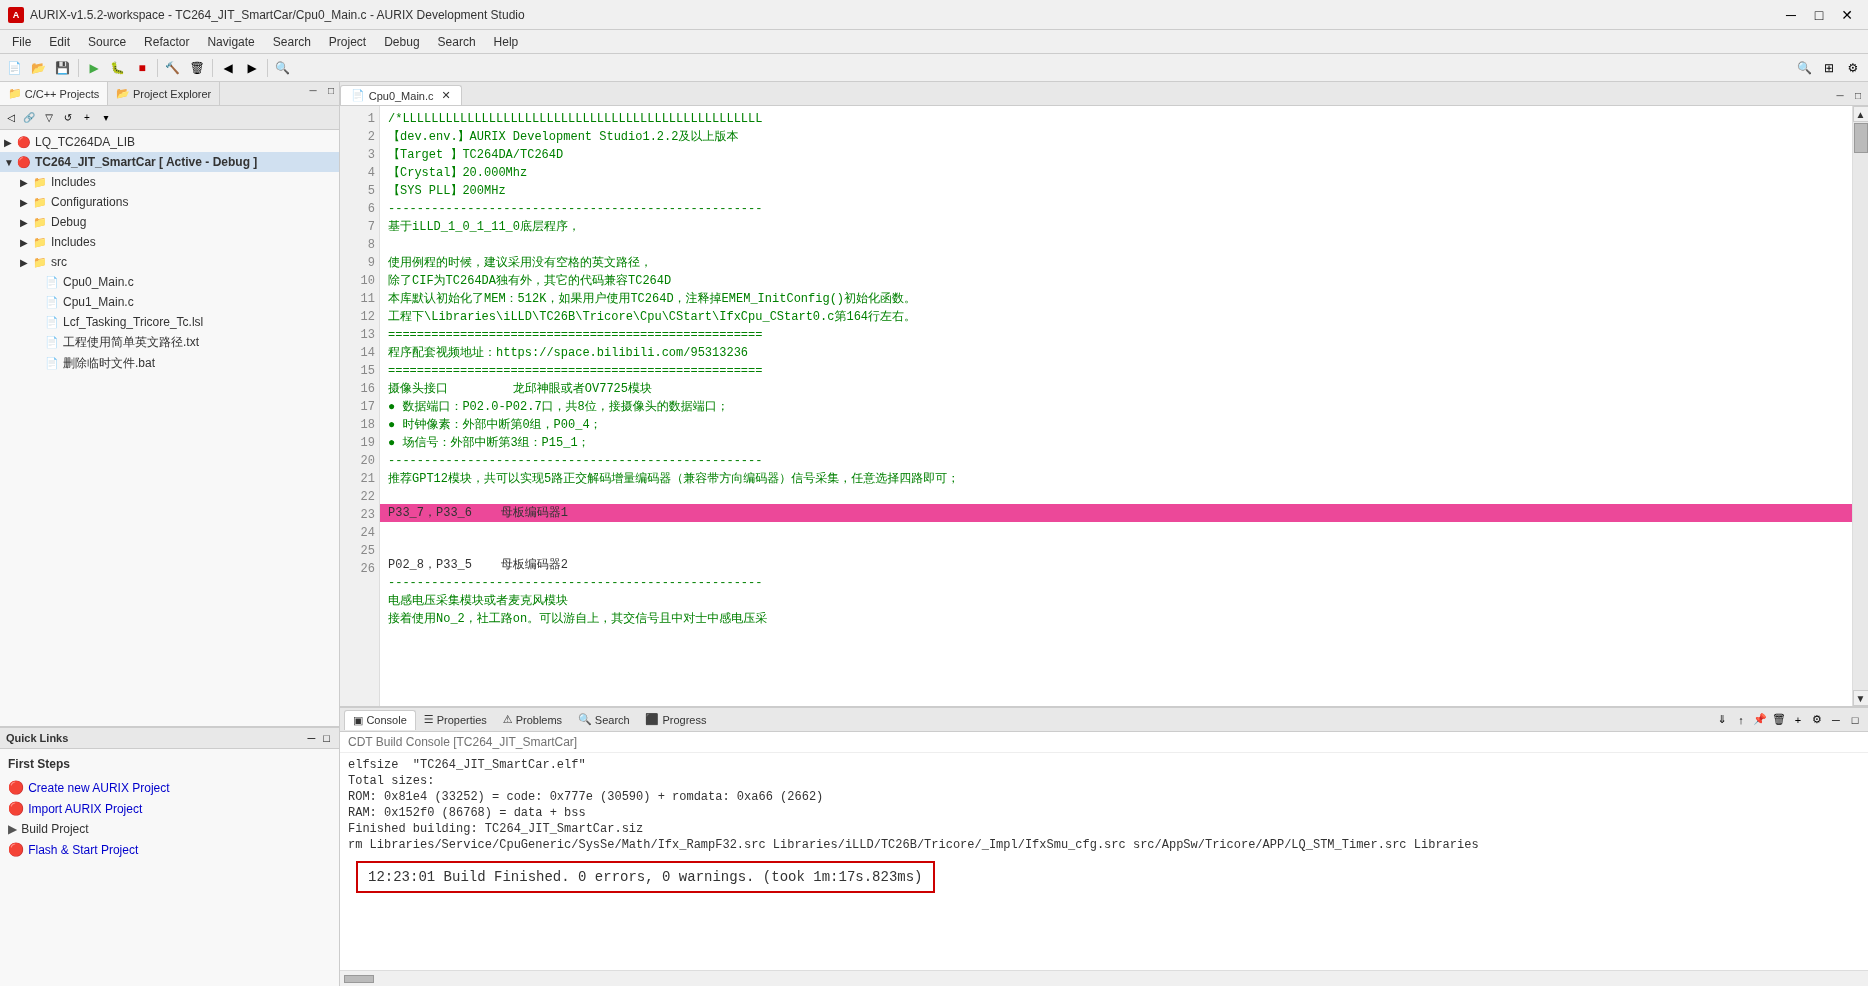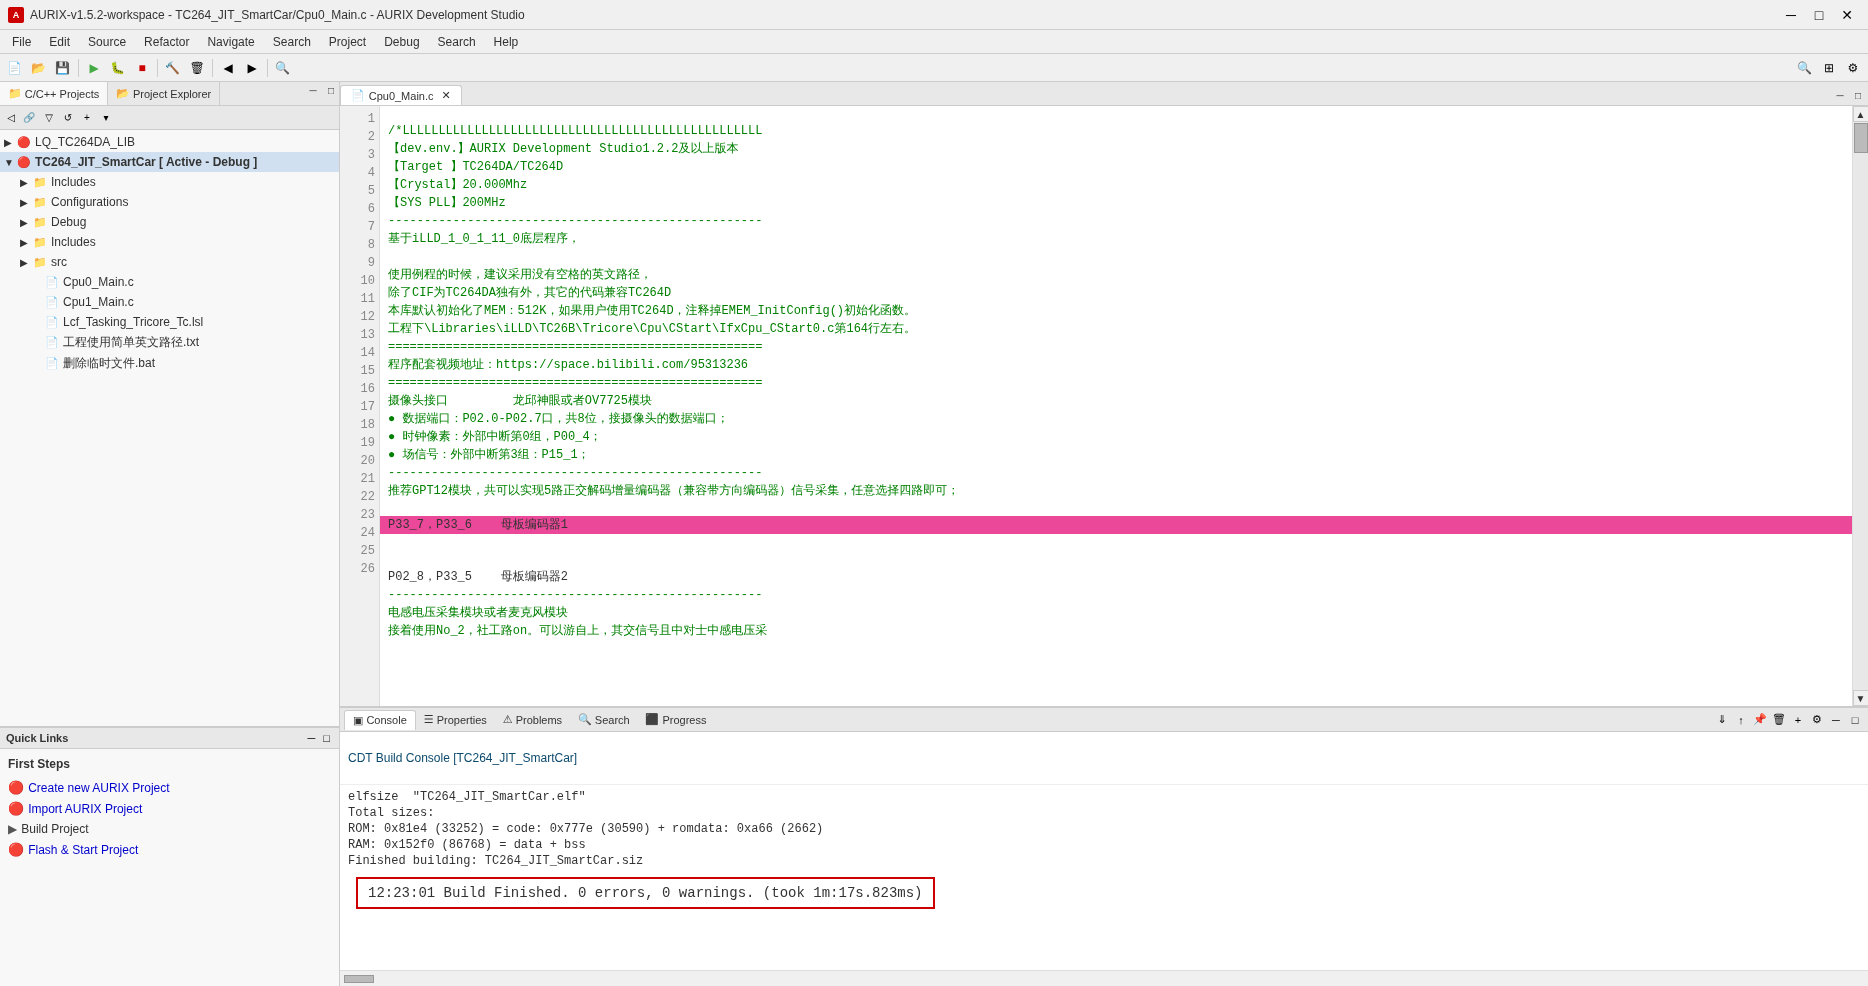--- a/index.html
+++ b/index.html
@@ -58,28 +58,28 @@
     #right-panel { flex: 1; display: flex; flex-direction: column; overflow: hidden; }
     
     
     #editor-tabs { display: flex; background: #e8e8e8; border-bottom: 1px solid #ccc; height: 24px; align-items: flex-end; }
     .editor-tab { padding: 3px 10px; font-size: 11px; cursor: pointer; border: 1px solid #ccc; border-bottom: none; background: #e0e0e0; display: flex; align-items: center; gap: 4px; border-radius: 3px 3px 0 0; margin-right: 2px; }
     .editor-tab.active { background: white; border-bottom-color: white; }
     
     
     #editor-area { flex: 1; display: flex; background: white; overflow: hidden; }
     #line-numbers { width: 40px; background: #f0f0f0; border-right: 1px solid #ddd; padding: 4px 4px 4px 4px; font-family: 'Courier New', monospace; font-size: 12px; color: #888; line-height: 18px; text-align: right; overflow: hidden; }
-    #code-content { flex: 1; padding: 16px 8px; font-family: 'Courier New', monospace; font-size: 12px; line-height: 18px; overflow: auto; white-space: pre; color: #333; }
+    #code-content { flex: 1; padding: 4px 8px; font-family: 'Courier New', monospace; font-size: 12px; line-height: 18px; overflow: auto; white-space: pre; color: #333; }
     
     
     #console-panel { height: 280px; border-top: 2px solid #ccc; display: flex; flex-direction: column; background: white; }
     #console-tabs { display: flex; background: #e8e8e8; border-bottom: 1px solid #ccc; height: 24px; align-items: center; padding: 0 4px; }
     .console-tab { padding: 3px 8px; font-size: 11px; cursor: pointer; display: flex; align-items: center; gap: 3px; border-radius: 3px 3px 0 0; }
     .console-tab.active { background: white; border: 1px solid #ccc; border-bottom: none; }
-    #console-title { padding: 19px 8px; font-size: 12px; color: #0c4a6e; background: white; border-bottom: 1px solid #eee; }
+    #console-title { padding: 3px 8px; font-size: 12px; color: #737373; background: white; border-bottom: 1px solid #eee; }
     #console-output { flex: 1; overflow: auto; padding: 4px 8px; font-family: 'Courier New', monospace; font-size: 12px; line-height: 16px; background: white; }
     #console-output .line { white-space: pre; }
     #build-result { margin: 8px; border: 2px solid #cc0000; padding: 6px 10px; font-family: 'Courier New', monospace; font-size: 14px; color: #333; display: inline-block; }
     #console-scrollbar { height: 16px; background: #f0f0f0; border-top: 1px solid #ddd; display: flex; align-items: center; padding: 0 4px; }
     
     
     #editor-area .v-scroll { width: 16px; background: #f0f0f0; border-left: 1px solid #ddd; display: flex; flex-direction: column; align-items: center; }
     .scroll-arrow { width: 16px; height: 16px; display: flex; align-items: center; justify-content: center; cursor: pointer; font-size: 10px; border: 1px solid #ccc; background: #f0f0f0; }
     .scroll-track { flex: 1; width: 16px; background: #e8e8e8; }
     .scroll-thumb { width: 14px; height: 30px; background: #bbb; margin: 1px; border: 1px solid #999; cursor: pointer; }
@@ -412,20 +412,21 @@
         <div id="console-title">
           <span>CDT Build Console [TC264_JIT_SmartCar]</span>
         </div>
         <div id="console-output">
           <div class="line">elfsize  "TC264_JIT_SmartCar.elf"</div>
           <div class="line">Total sizes:</div>
           <div class="line">ROM: 0x81e4 (33252) = code: 0x777e (30590) + romdata: 0xa66 (2662)</div>
           <div class="line">RAM: 0x152f0 (86768) = data + bss</div>
           <div class="line">Finished building: TC264_JIT_SmartCar.siz</div>
           <div class="line"></div>
+          <div class="line">rm Libraries/Service/CpuGeneric/SysSe/Math/Ifx_RampF32.src Libraries/iLLD/TC26B/Tricore/_Impl/IfxSmu_cfg.src src/AppSw/Tricore/APP/LQ_STM_Timer.src Libraries</div>
           <div>
             <div id="build-result">12:23:01 Build Finished. 0 errors, 0 warnings. (took 1m:17s.823ms)</div>
           </div>
         </div>
         <div id="console-scrollbar">
           <div style="width:30px;height:8px;background:#bbb;border:1px solid #999;cursor:pointer;"></div>
         </div>
       </div>
     </div>
   </div>

